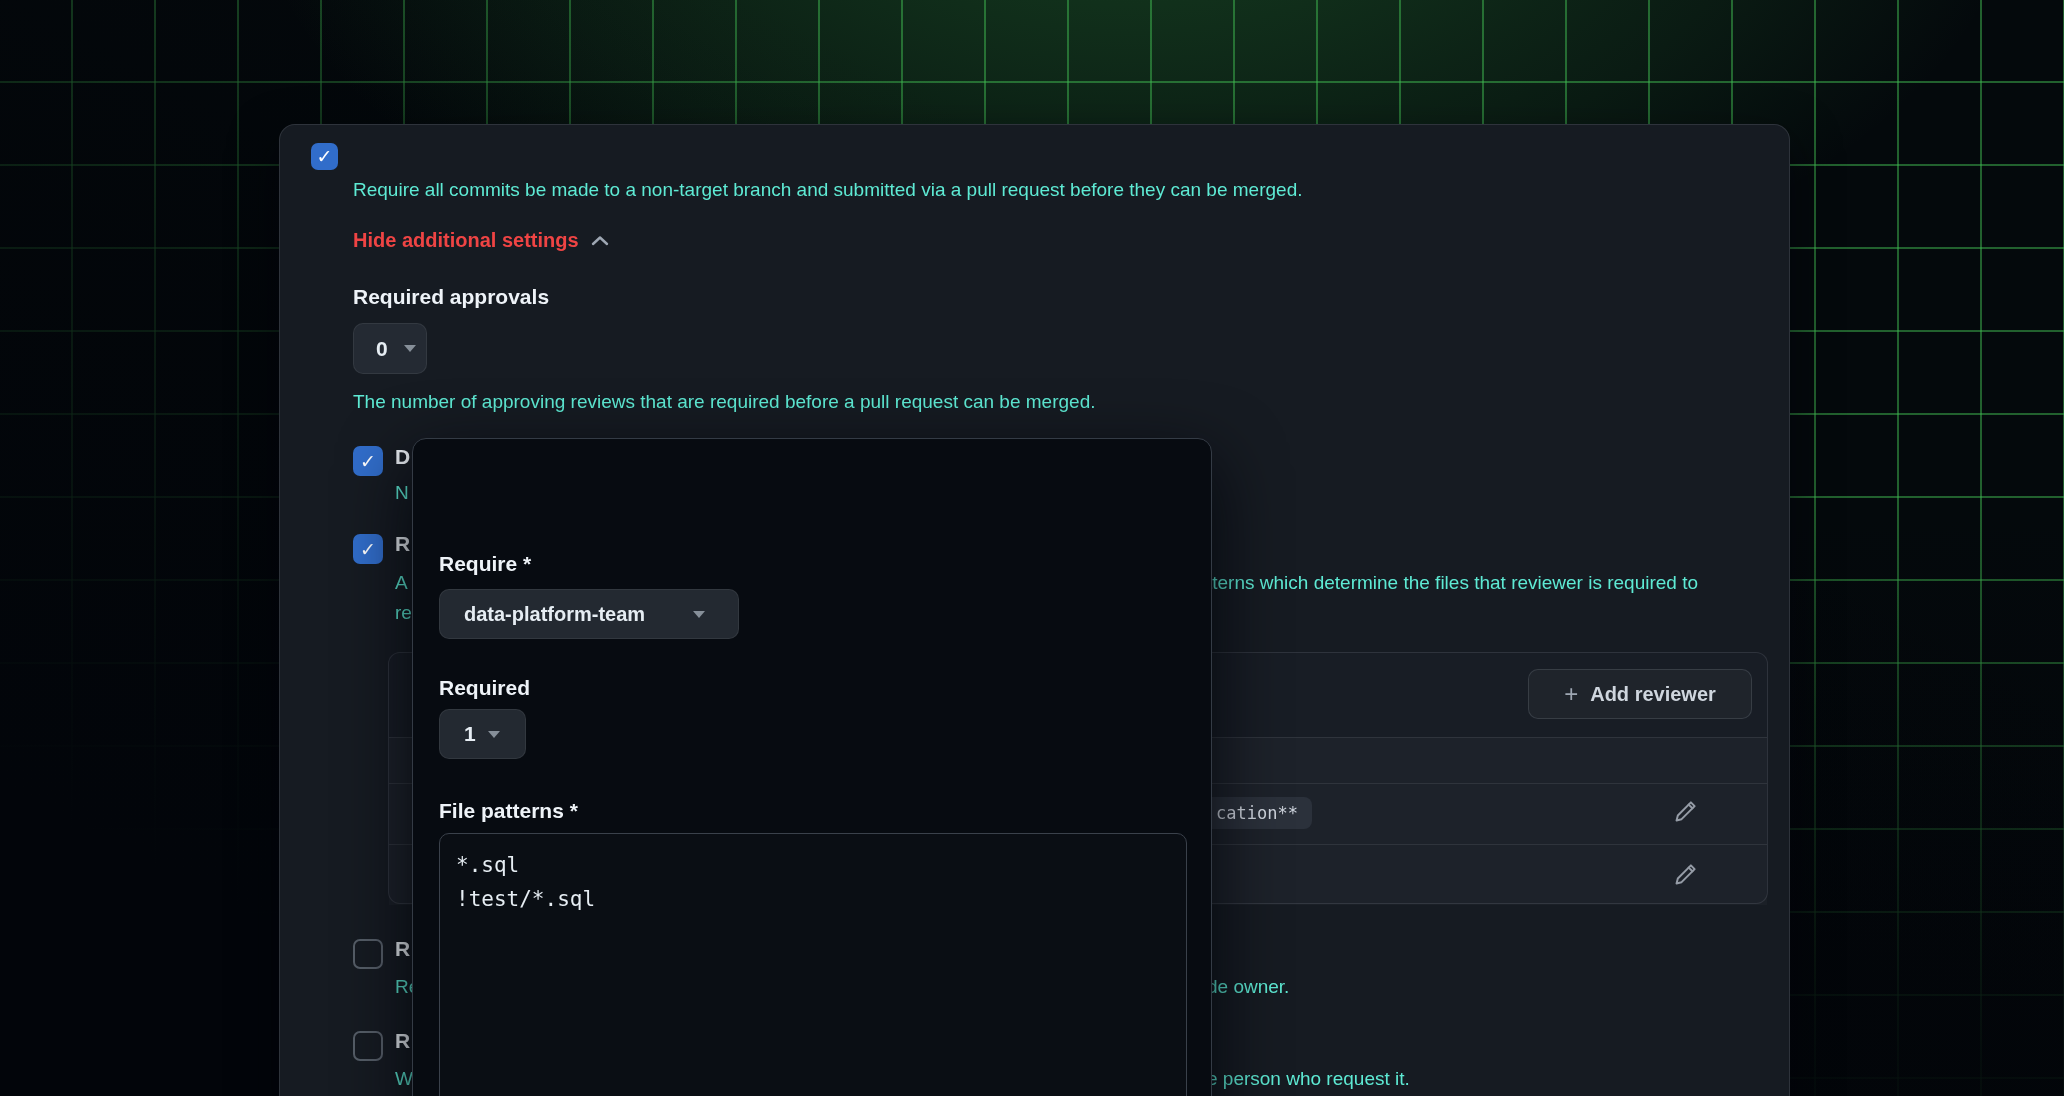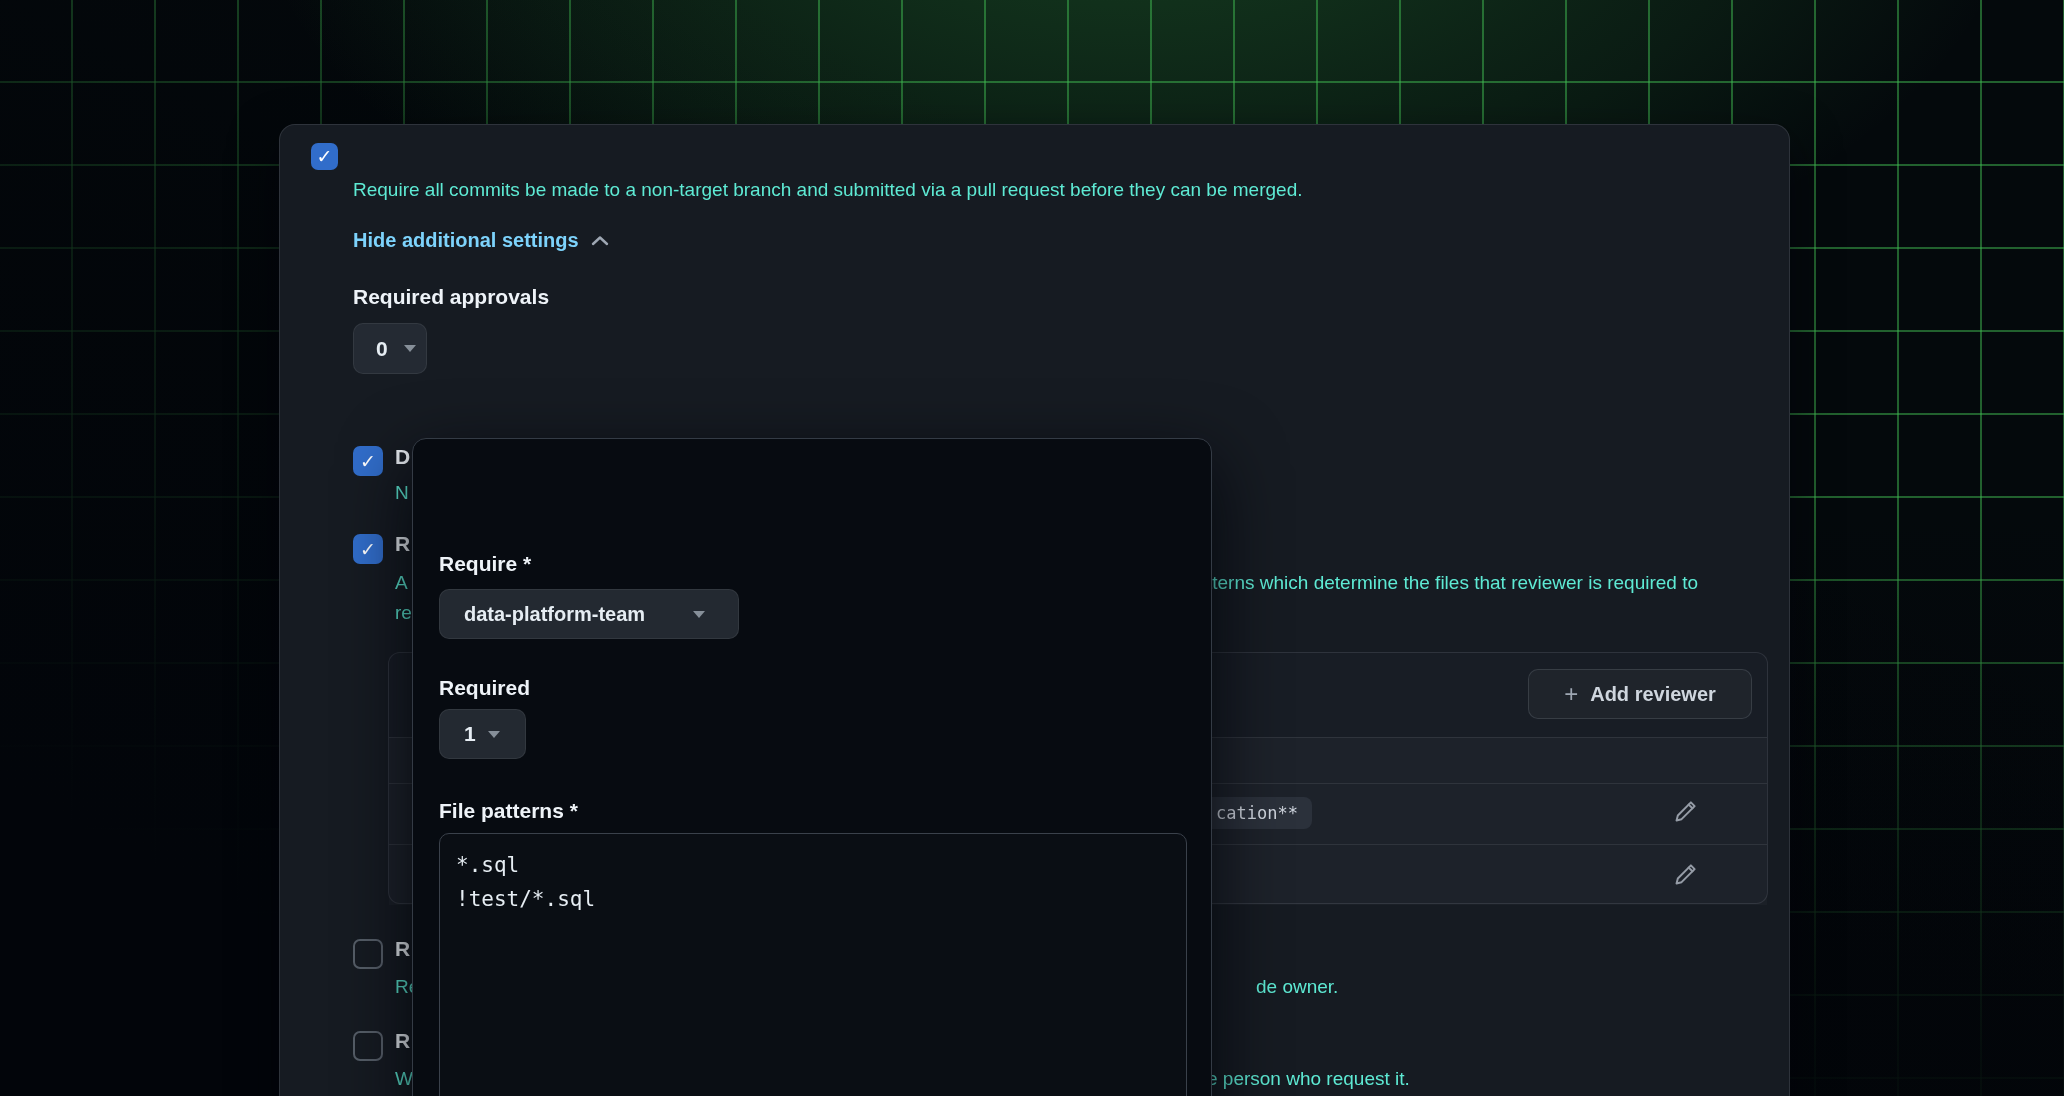--- a/index.html
+++ b/index.html
@@ -28,21 +28,21 @@
   
   .card{
     position:absolute;left:279px;top:124px;width:1509px;height:995px;
     background:#161b22;border:1px solid rgba(205,217,229,.13);border-radius:16px;
     box-shadow:0 18px 48px rgba(1,4,9,.55);
   }
   .abs{position:absolute;}
   .h-title{font-size:21px;font-weight:600;color:#eef3f8;}
   .h-label{font-size:21px;font-weight:700;color:#eef3f8;}
   .desc{font-size:19px;color:#5eead4;line-height:30px;}
-  .muted-bold{font-size:20px;font-weight:700;color:#7dd3fc;}
+  .muted-bold{font-size:20px;font-weight:700;color:#ef4444;}
   
   .cbx{width:27px;height:27px;border-radius:7px;box-sizing:border-box;
        display:flex;align-items:center;justify-content:center;}
   .cbx.checked{background:#316dca;}
   .cbx.unchecked{background:transparent;border:2px solid #565e68;}
   .cbx .tick{color:#fff;font-size:19px;font-weight:700;line-height:1;}
   
   .select{
     background:#242a33;border:1px solid rgba(255,255,255,.07);border-radius:10px;
     display:flex;align-items:center;box-sizing:border-box;
@@ -114,20 +114,21 @@
           <polyline points="2,9 9,2.5 16,9"></polyline>
         </svg>
       </span>
     </div>
 
     <div class="abs h-label" style="left:73px;top:160px;">Required approvals</div>
     <div class="abs select" style="left:73px;top:198px;width:74px;height:51px;padding-left:22px;font-size:21px;">
       <span>0</span>
       <span class="caret"></span>
     </div>
+    <div class="abs desc" style="left:73px;top:262px;">The number of approving reviews that are required before a pull request can be merged.</div>
 
     <div class="abs cbx checked" style="left:73px;top:321px;width:30px;height:30px;">
       <span class="tick">✓</span>
     </div>
     <div class="abs h-title" style="left:115px;top:320px;">D</div>
     <div class="abs desc" style="left:115px;top:353px;">N</div>
 
     <div class="abs cbx checked" style="left:73px;top:409px;width:30px;height:30px;">
       <span class="tick">✓</span>
     </div>
@@ -163,21 +164,21 @@
             <path d="M16.2 4.6l3.2 3.2L8.2 19l-4.3 1.1L5 15.8z"></path>
             <path d="M14.3 6.5l3.2 3.2"></path>
           </svg>
         </span>
       </button>
     </div>
 
     <div class="abs cbx unchecked" style="left:73px;top:814px;width:30px;height:30px;"></div>
     <div class="abs h-title" style="left:115px;top:812px;">R</div>
     <div class="abs desc" style="left:115px;top:847px;">Re</div>
-    <div class="abs desc" style="left:976px;top:847px;white-space:nowrap;">de owner.</div>
+    <div class="abs desc" style="left:927px;top:847px;white-space:nowrap;">de owner.</div>
 
     <div class="abs cbx unchecked" style="left:73px;top:906px;width:30px;height:30px;"></div>
     <div class="abs h-title" style="left:115px;top:904px;">R</div>
     <div class="abs desc" style="left:115px;top:939px;">W</div>
     <div class="abs desc" style="left:927px;top:939px;white-space:nowrap;">e person who request it.</div>
   </div>
 
   <div class="modal">
 
     <div class="abs h-label" style="left:26px;top:113px;">Require *</div>

